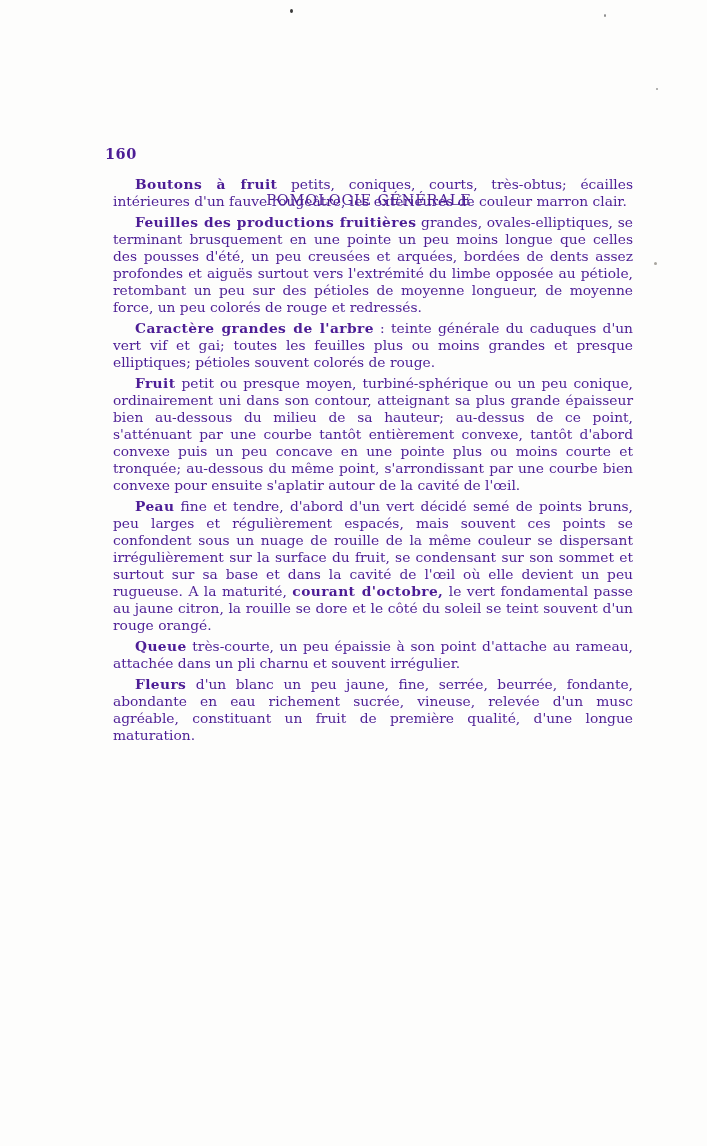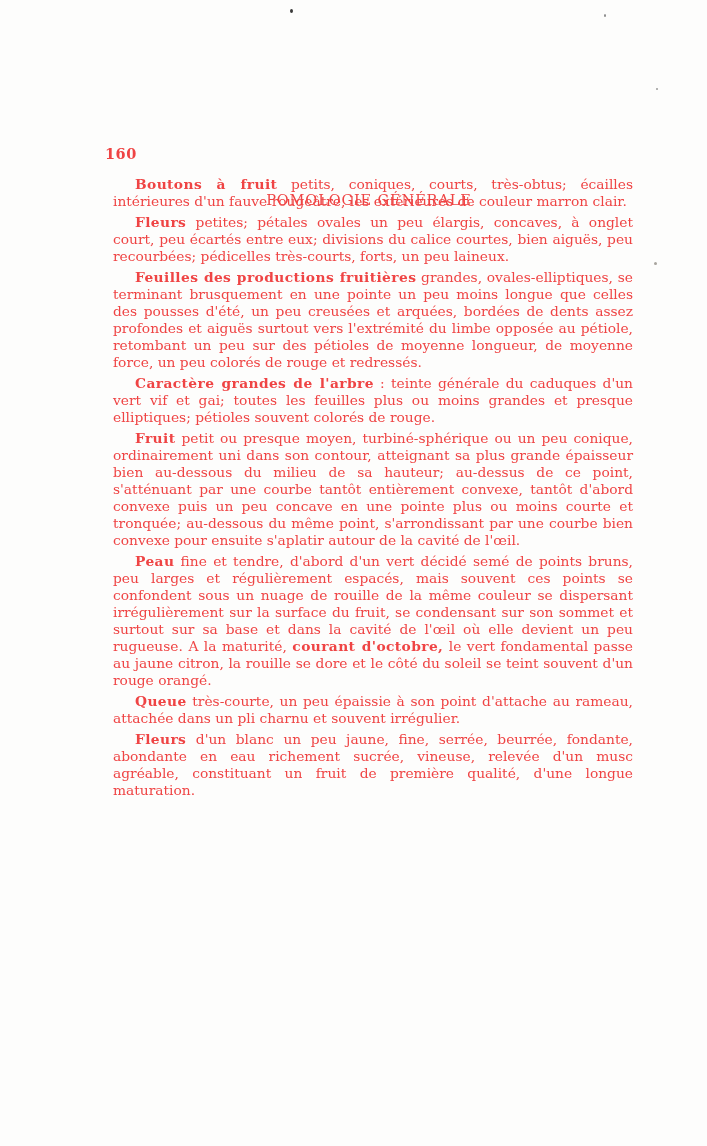--- a/index.html
+++ b/index.html
@@ -7,21 +7,21 @@
     padding: 0;
     background: #fdfdfc;
   }
   .page {
     position: relative;
     width: 707px;
     height: 1146px;
     background: #fdfdfc;
     overflow: hidden;
     font-family: "DejaVu Serif", "Liberation Serif", serif;
-    color: #ef4444;
+    color: #4c1d95;
   }
   .header {
     position: absolute;
     left: 105px;
     top: 145px;
     width: 528px;
     height: 18px;
   }
   .pagenum {
     position: absolute;
@@ -74,21 +74,20 @@
 <body>
 
 <div class="page">
   <div class="header">
     <span class="pagenum">160</span>
     <span class="running-title">POMOLOGIE GÉNÉRALE</span>
   </div>
 
   <div class="body-text" id="body-text">
       <p><span class="lead">Boutons à fruit</span><span class="normal"> petits, coniques, courts, très-obtus; écailles intérieures d'un fauve rougeâtre, les extérieures de couleur marron clair.</span></p>
-      <p><span class="lead">Fleurs</span><span class="normal"> petites; pétales ovales un peu élargis, concaves, à onglet court, peu écartés entre eux; divisions du calice courtes, bien aiguës, peu recourbées; pédicelles très-courts, forts, un peu laineux.</span></p>
       <p><span class="lead">Feuilles des productions fruitières</span><span class="normal"> grandes, ovales-elliptiques, se terminant brusquement en une pointe un peu moins longue que celles des pousses d'été, un peu creusées et arquées, bordées de dents assez profondes et aiguës surtout vers l'extrémité du limbe opposée au pétiole, retombant un peu sur des pétioles de moyenne longueur, de moyenne force, un peu colorés de rouge et redressés.</span></p>
       <p><span class="lead">Caractère grandes de l'arbre</span><span class="normal"> : teinte générale du caduques d'un vert vif et gai; toutes les feuilles plus ou moins grandes et presque elliptiques; pétioles souvent colorés de rouge.</span></p>
       <p><span class="lead">Fruit</span><span class="normal"> petit ou presque moyen, turbiné-sphérique ou un peu conique, ordinairement uni dans son contour, atteignant sa plus grande épaisseur bien au-dessous du milieu de sa hauteur; au-dessus de ce point, s'atténuant par une courbe tantôt entièrement convexe, tantôt d'abord convexe puis un peu concave en une pointe plus ou moins courte et tronquée; au-dessous du même point, s'arrondissant par une courbe bien convexe pour ensuite s'aplatir autour de la cavité de l'œil.</span></p>
       <p><span class="lead">Peau</span><span class="normal"> fine et tendre, d'abord d'un vert décidé semé de points bruns, peu larges et régulièrement espacés, mais souvent ces points se confondent sous un nuage de rouille de la même couleur se dispersant irrégulièrement sur la surface du fruit, se condensant sur son sommet et surtout sur sa base et dans la cavité de l'œil où elle devient un peu rugueuse. A la maturité, </span><span class="lead">courant d'octobre,</span><span class="normal"> le vert fondamental passe au jaune citron, la rouille se dore et le côté du soleil se teint souvent d'un rouge orangé.</span></p>
       <p><span class="lead">Queue</span><span class="normal"> très-courte, un peu épaissie à son point d'attache au rameau, attachée dans un pli charnu et souvent irrégulier.</span></p>
       <p><span class="lead">Fleurs</span><span class="normal"> d'un blanc un peu jaune, fine, serrée, beurrée, fondante, abondante en eau richement sucrée, vineuse, relevée d'un musc agréable, constituant un fruit de première qualité, d'une longue maturation.</span></p>
     </div>
 
   <div class="speck s1"></div>
   <div class="speck s2"></div>

